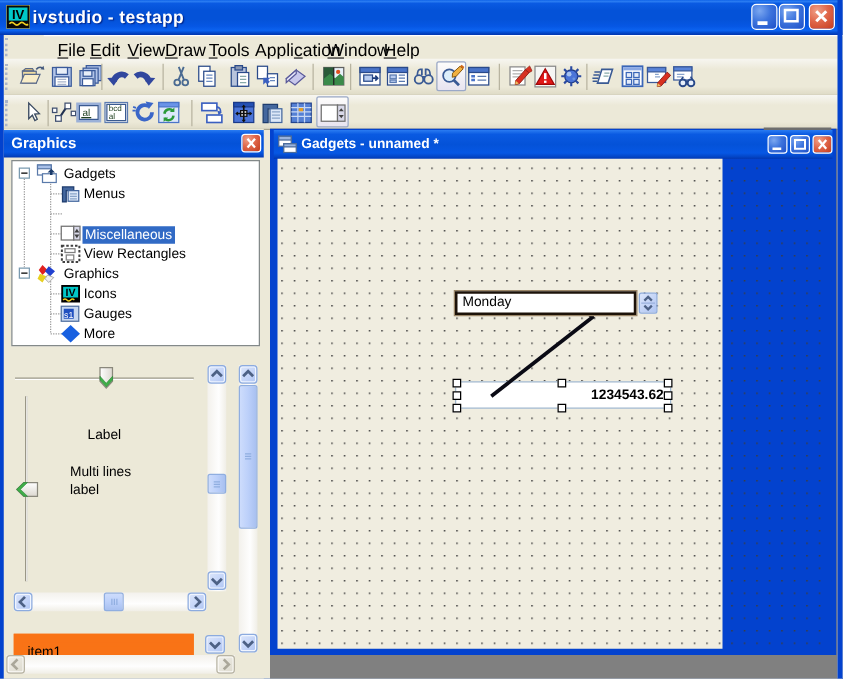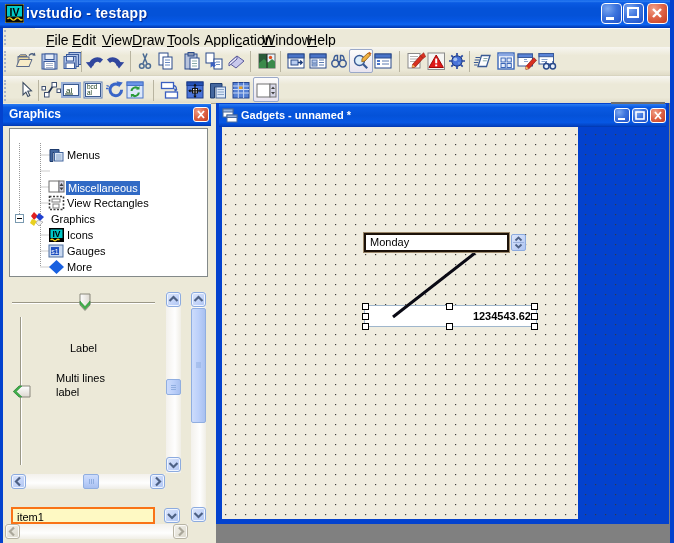--- a/index.html
+++ b/index.html
@@ -383,20 +383,30 @@
         <line x1="30.5" y1="26" x2="40" y2="26"></line>
         <line x1="30.5" y1="42" x2="40" y2="42"></line>
         <line x1="30.5" y1="58" x2="40" y2="58"></line>
         <line x1="30.5" y1="74" x2="40" y2="74"></line>
         <line x1="30.5" y1="106" x2="40" y2="106"></line>
         <line x1="30.5" y1="122" x2="40" y2="122"></line>
         <line x1="30.5" y1="138" x2="40" y2="138"></line>
       </g>
     </svg>
 
+    <div class="trow" style="top:2px">
+      <div class="expander" style="left:5px;top:3px"></div>
+      <svg style="position:absolute;left:19px;top:0" width="18" height="16" viewBox="0 0 18 16">
+        <rect x="1" y="1" width="11" height="8" fill="#fff" stroke="#5a7aaa"></rect>
+        <rect x="1" y="1" width="11" height="3" fill="#a8c0e8" stroke="#5a7aaa"></rect>
+        <rect x="5" y="8" width="11" height="7" fill="#fff" stroke="#5a7aaa"></rect>
+        <path d="M12 4 l3 3 l-2 0 l0 2 l-2 0 l0 -2 l-2 0 Z" fill="#1a3a6a"></path>
+      </svg>
+      <span class="tlabel" style="left:41px">Gadgets</span>
+    </div>
     <div class="trow" style="top:18px">
       <svg style="position:absolute;left:38px;top:0" width="17" height="16" viewBox="0 0 17 16">
         <path d="M2 2.5 h9 v3 h-6 v9 h-3 Z" fill="#44679e" stroke="#1e3c6e"></path>
         <rect x="6.5" y="5.5" width="8.5" height="8.5" fill="#dce8f8" stroke="#44679e"></rect>
         <path d="M8 8 h5.5 M8 10 h5.5 M8 12 h5.5" stroke="#88a4c8"></path>
       </svg>
       <span class="tlabel" style="left:57px">Menus</span>
     </div>
     <div class="trow" style="top:66px">
       <svg style="position:absolute;left:38px;top:0" width="17" height="16" viewBox="0 0 17 16">
@@ -500,21 +510,21 @@
       </svg>
     <div class="abs sbthumbh" style="left:80px;top:371px;width:16px;height:15px"></div>
     <svg class="abs arr" style="left:80px;top:371px" width="16" height="15">
         <path d="M6.5 5 v5 M8.5 5 v5 M10.5 5 v5" stroke="#90aee0" stroke-width="1"></path>
       </svg>
     <div class="abs sbbtn" style="left:147px;top:371px;width:15px;height:15px"></div>
     <svg class="abs arr" style="left:147px;top:371px" width="15" height="15">
         <path d="M6 3.5 L10 7.5 L6 11.5" fill="none" stroke="#4d6185" stroke-width="2.2"></path>
       </svg>
 
-    <div class="abs" style="left:8px;top:404px;width:144px;height:17px;background:#fef9c3;border:2px solid #f97316;box-sizing:border-box;font-size:11px">
+    <div class="abs" style="left:8px;top:404px;width:144px;height:17px;background:#f97316;border:7px solid #f97316;box-sizing:border-box;font-size:11px">
       <span style="position:absolute;left:4px;top:2px">item1</span>
     </div>
     <div class="abs sbbtn" style="left:161px;top:405px;width:16px;height:15px"></div>
     <svg class="abs arr" style="left:161px;top:405px" width="16" height="15">
         <path d="M4 6 L8 10 L12 6" fill="none" stroke="#4d6185" stroke-width="2.2"></path>
       </svg>
 
     <div class="abs sbtrack" style="left:188px;top:189px;width:15px;height:230px"></div>
     <div class="abs sbbtn" style="left:188px;top:189px;width:15px;height:15px"></div>
     <svg class="abs arr" style="left:188px;top:189px" width="15" height="15">

